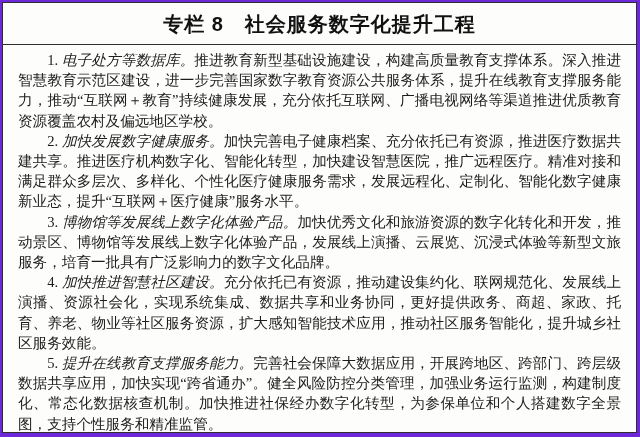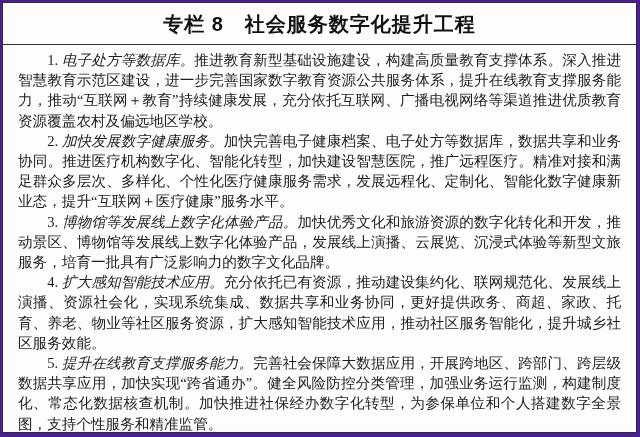--- a/index.html
+++ b/index.html
@@ -4,21 +4,21 @@
 <style>
   html, body {
     margin: 0;
     padding: 0;
     background: #ffffff;
   }
   .page {
     position: relative;
     width: 640px;
     height: 437px;
-    background: #4c1d95;
+    background: #6d28d9;
     overflow: hidden;
     font-family: "Liberation Serif", "DejaVu Serif", serif;
     color: #1c1c1c;
   }
   .box {
     position: absolute;
     left: 2px;
     top: 2px;
     right: 3px;
     bottom: 4px;
@@ -62,23 +62,23 @@
 </head>
 <body>
 
 <div class="page">
   <div class="box">
     <div class="box-title">专栏 8　社会服务数字化提升工程</div>
     <div class="box-body">
 
       <p class="para"><span class="num">1. </span><span class="lead">电子处方等数据库。</span><span class="body-text">推进教育新型基础设施建设，构建高质量教育支撑体系。深入推进智慧教育示范区建设，进一步完善国家数字教育资源公共服务体系，提升在线教育支撑服务能力，推动“互联网＋教育”持续健康发展，充分依托互联网、广播电视网络等渠道推进优质教育资源覆盖农村及偏远地区学校。</span></p>
 
-      <p class="para"><span class="num">2. </span><span class="lead">加快发展数字健康服务。</span><span class="body-text">加快完善电子健康档案、电子处方等数据库，数据共享和业务协同。推进医疗机构数字化、智能化转型，加快建设智慧医院，推广远程医疗。精准对接和满足群众多层次、多样化、个性化医疗健康服务需求，发展远程化、定制化、智能化数字健康新业态，提升“互联网＋医疗健康”服务水平。</span></p>
+      <p class="para"><span class="num">2. </span><span class="lead">加快发展数字健康服务。</span><span class="body-text">加快完善电子健康档案、充分依托已有资源，推进医疗数据共建共享。推进医疗机构数字化、智能化转型，加快建设智慧医院，推广远程医疗。精准对接和满足群众多层次、多样化、个性化医疗健康服务需求，发展远程化、定制化、智能化数字健康新业态，提升“互联网＋医疗健康”服务水平。</span></p>
 
       <p class="para"><span class="num">3. </span><span class="lead">博物馆等发展线上数字化体验产品。</span><span class="body-text">加快优秀文化和旅游资源的数字化转化和开发，推动景区、博物馆等发展线上数字化体验产品，发展线上演播、云展览、沉浸式体验等新型文旅服务，培育一批具有广泛影响力的数字文化品牌。</span></p>
 
-      <p class="para"><span class="num">4. </span><span class="lead">扩大感知智能技术应用。</span><span class="body-text">充分依托已有资源，推动建设集约化、联网规范化、发展线上演播、资源社会化，实现系统集成、数据共享和业务协同，更好提供政务、商超、家政、托育、养老、物业等社区服务资源，扩大感知智能技术应用，推动社区服务智能化，提升城乡社区服务效能。</span></p>
+      <p class="para"><span class="num">4. </span><span class="lead">加快推进智慧社区建设。</span><span class="body-text">充分依托已有资源，推动建设集约化、联网规范化、发展线上演播、资源社会化，实现系统集成、数据共享和业务协同，更好提供政务、商超、家政、托育、养老、物业等社区服务资源，扩大感知智能技术应用，推动社区服务智能化，提升城乡社区服务效能。</span></p>
 
       <p class="para"><span class="num">5. </span><span class="lead">提升在线教育支撑服务能力。</span><span class="body-text">完善社会保障大数据应用，开展跨地区、跨部门、跨层级数据共享应用，加快实现“跨省通办”。健全风险防控分类管理，加强业务运行监测，构建制度化、常态化数据核查机制。加快推进社保经办数字化转型，为参保单位和个人搭建数字全景图，支持个性服务和精准监管。</span></p>
 
     </div>
   </div>
 </div>
 
 </body></html>

